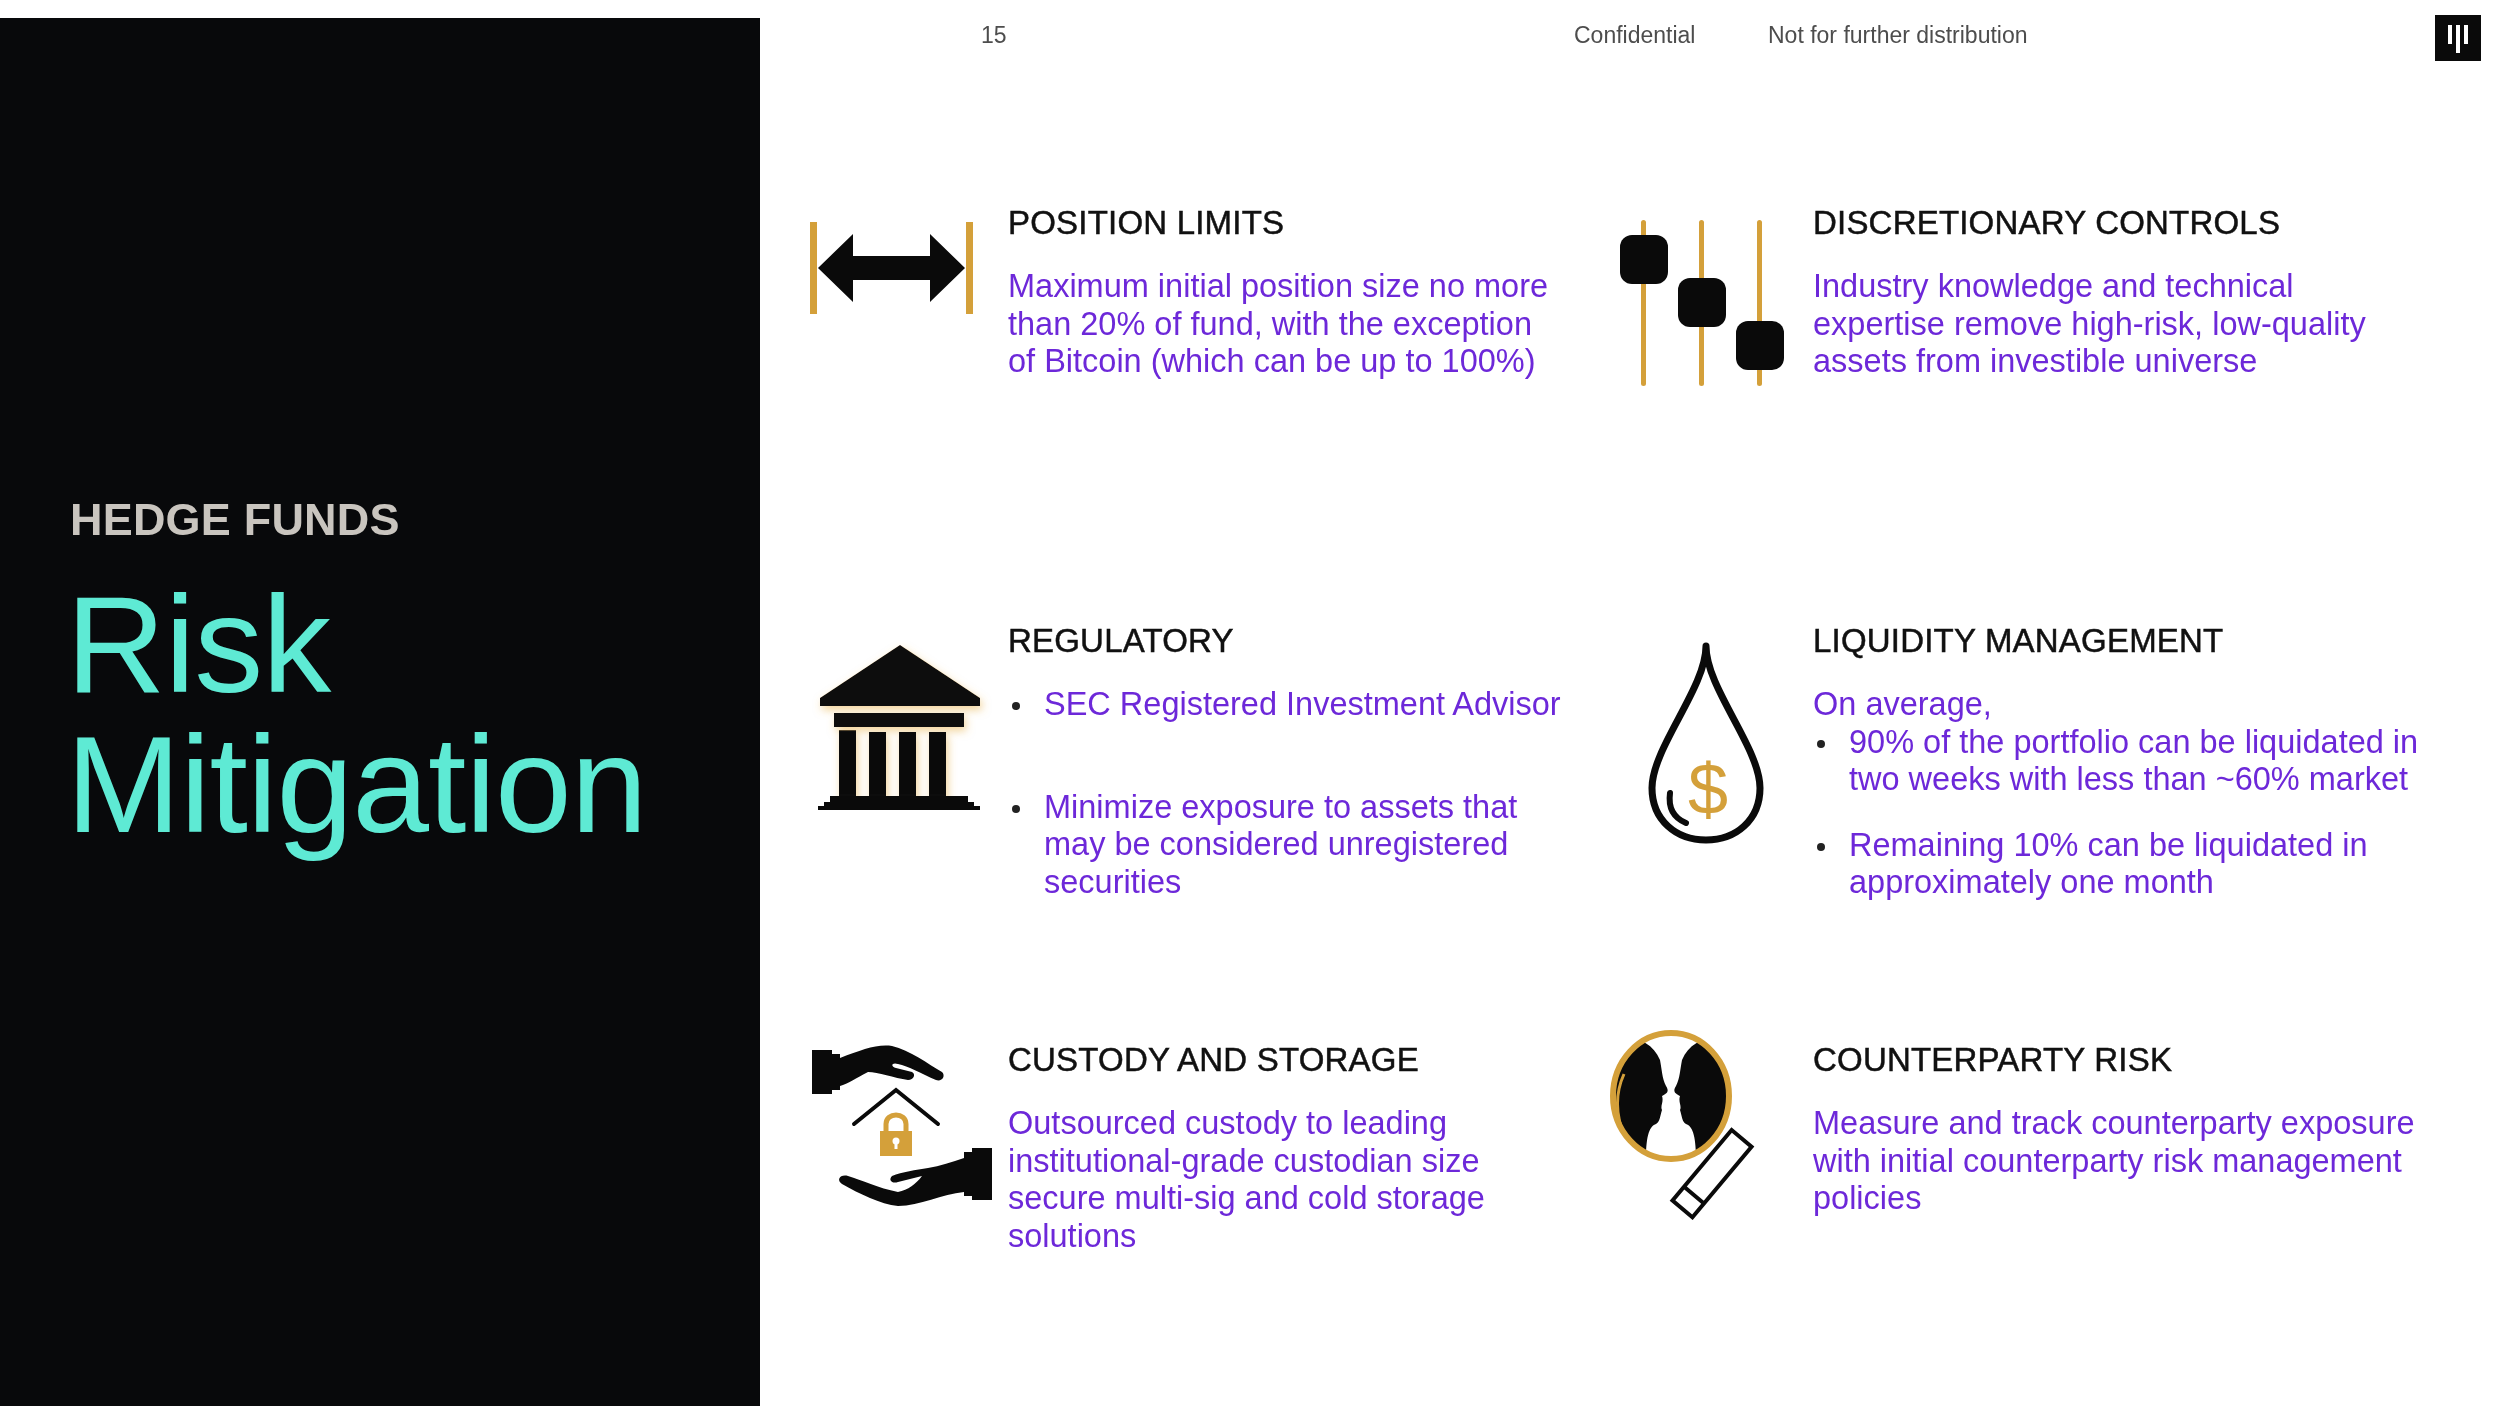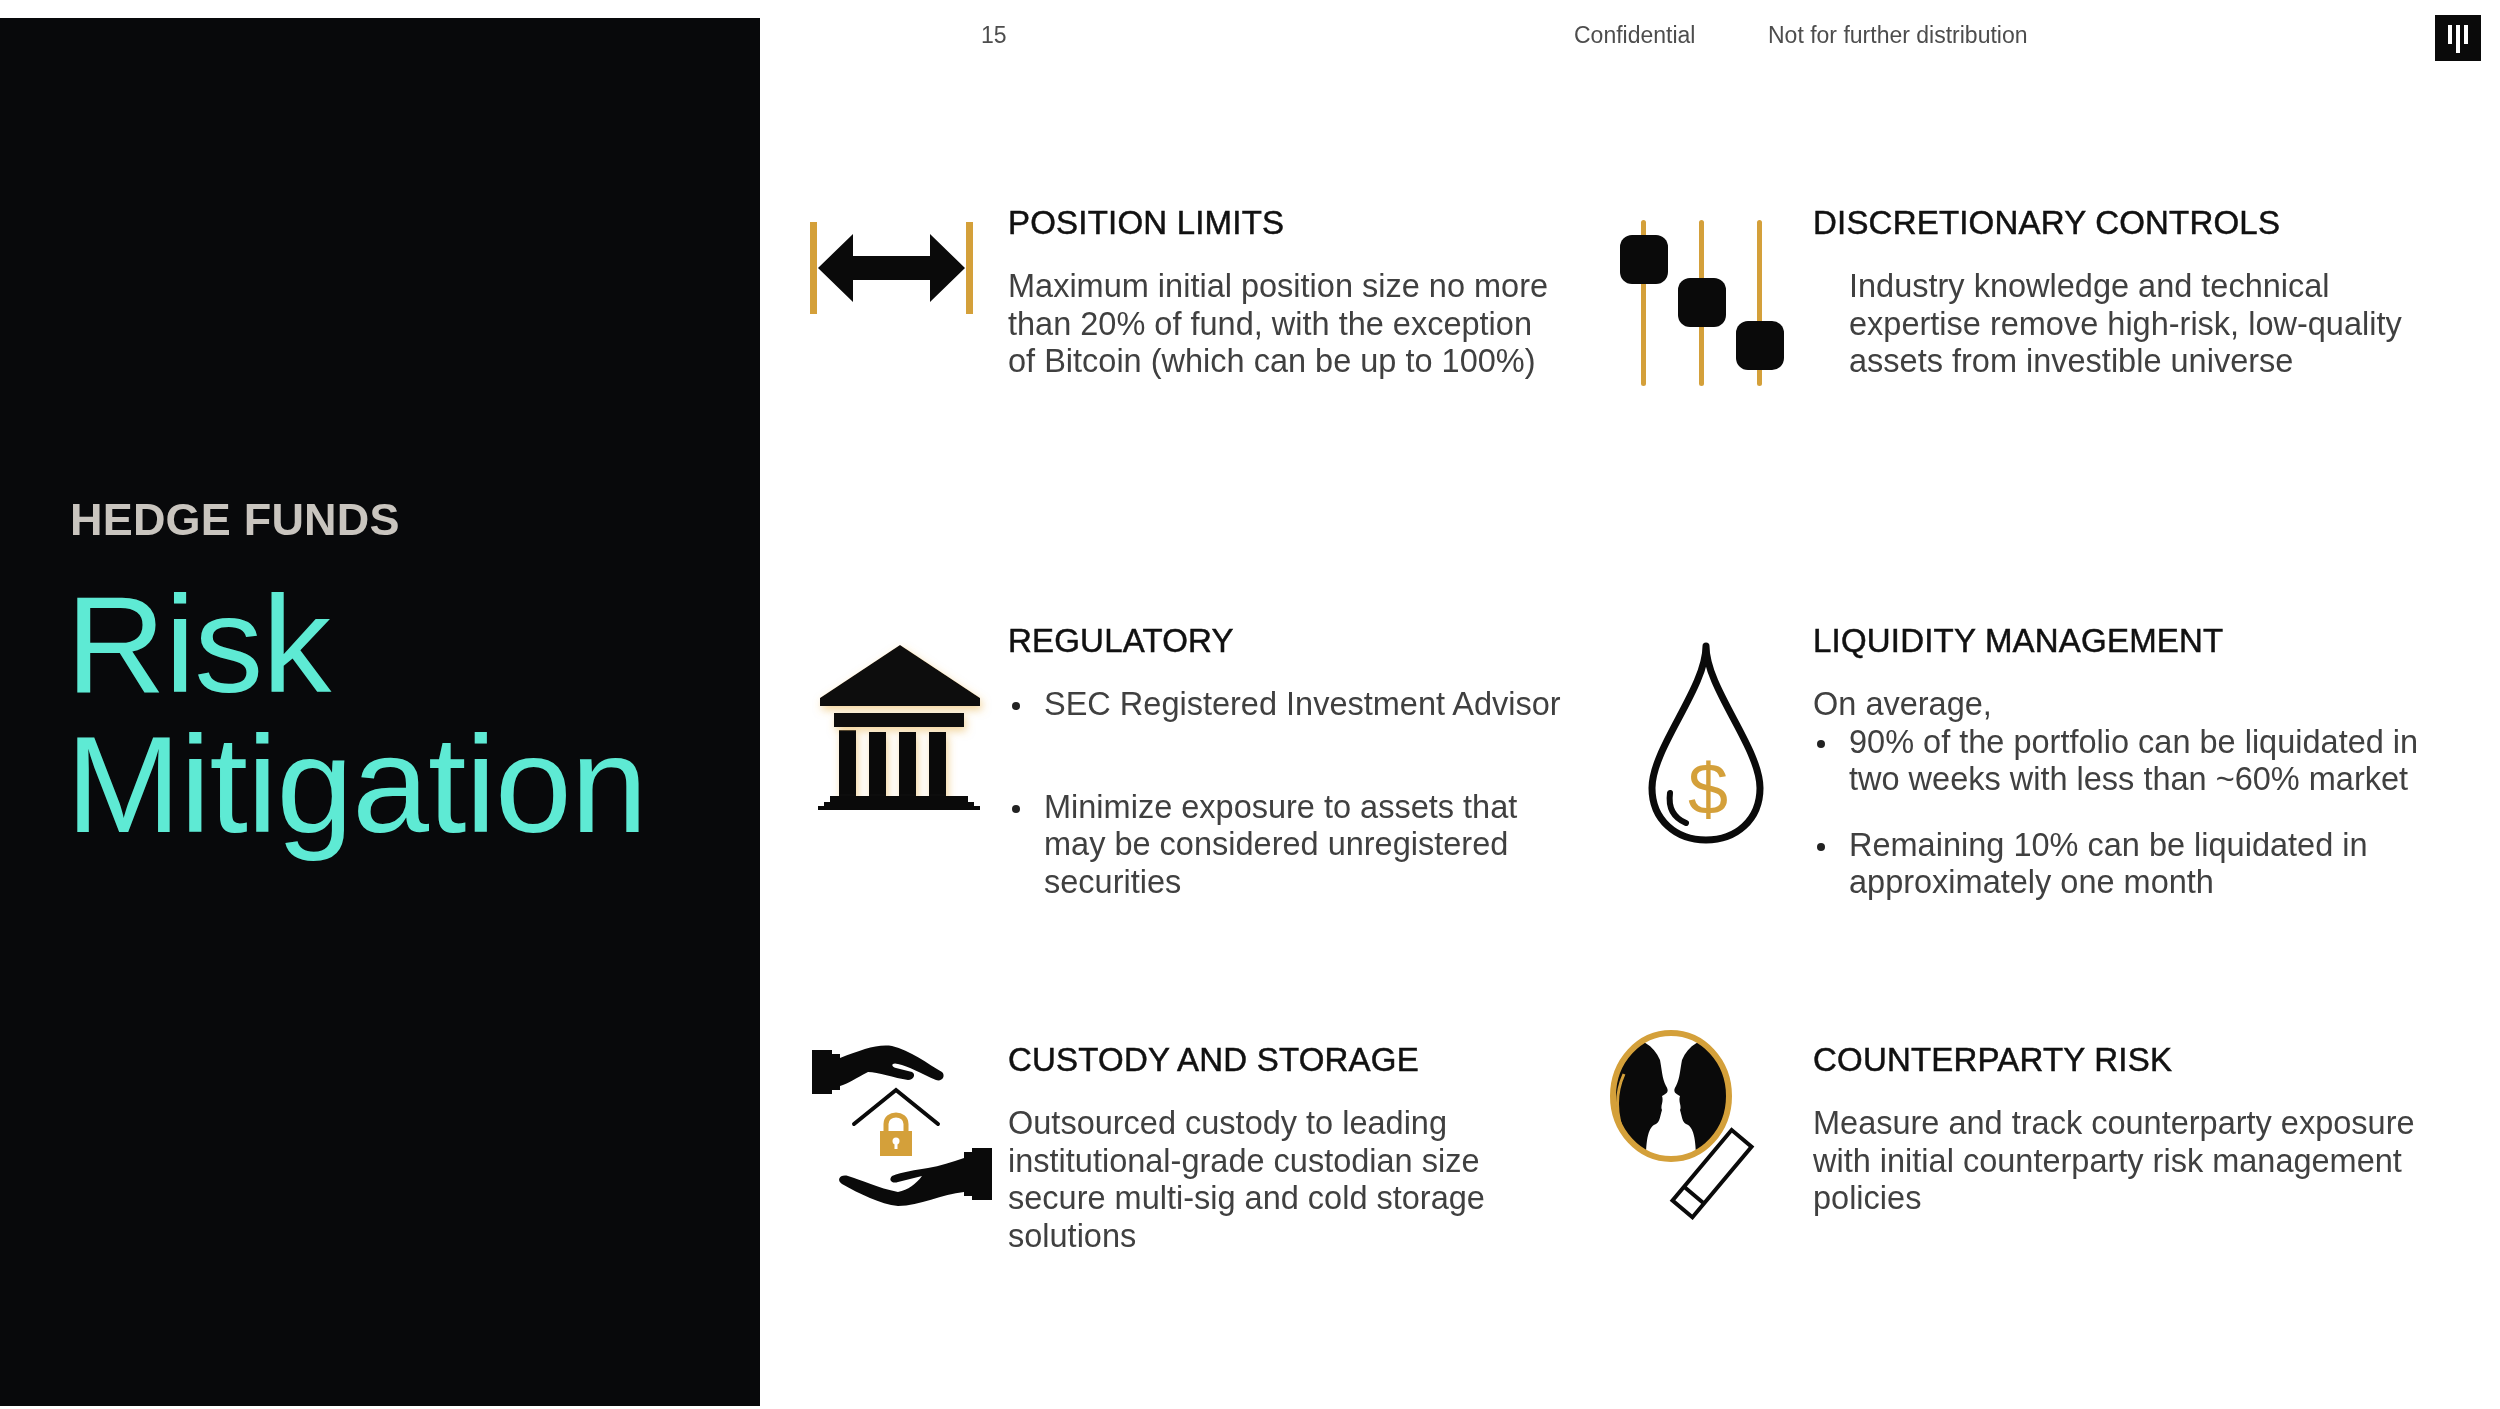--- a/index.html
+++ b/index.html
@@ -30,21 +30,21 @@
   .logo {
     position: absolute; left: 2435px; top: 15px; width: 46px; height: 46px; background: #0a0a0a;
   }
 
   .card-title {
     position: absolute; font-size: 33px; font-weight: normal; color: #111;
     white-space: nowrap; letter-spacing: 0.2px;
     -webkit-text-stroke: 0.5px #111;
   }
   .card-body {
-    position: absolute; font-size: 32.5px; line-height: 37.5px; color: #404040;
+    position: absolute; font-size: 32.5px; line-height: 37.5px; color: #6d28d9;
     font-weight: normal;
   }
   .card-body p { margin: 0; white-space: nowrap; }
   .bul { position: relative; padding-left: 36px; }
   .bul::before {
     content: ""; position: absolute; left: 4px; top: 16px; width: 8px; height: 8px;
     border-radius: 50%; background: #222;
   }
   .icon { position: absolute; }
 </style>
@@ -89,21 +89,21 @@
   <svg width="170" height="170" viewBox="0 0 170 170">
     <rect x="21" y="2" width="5" height="166" rx="2.5" fill="#d4a03a"></rect>
     <rect x="79" y="2" width="5" height="166" rx="2.5" fill="#d4a03a"></rect>
     <rect x="137" y="2" width="5" height="166" rx="2.5" fill="#d4a03a"></rect>
     <rect x="0" y="17" width="48" height="49" rx="12" fill="#0a0a0a"></rect>
     <rect x="58" y="60" width="48" height="49" rx="12" fill="#0a0a0a"></rect>
     <rect x="116" y="103" width="48" height="49" rx="12" fill="#0a0a0a"></rect>
   </svg>
 </div>
 <div class="card-title" style="left:1813px; top:204px;">DISCRETIONARY CONTROLS</div>
-<div class="card-body" style="left:1813px; top:268px;margin-left:36px;">
+<div class="card-body" style="left:1813px; top:268px;">
   <p>Industry knowledge and technical</p>
   <p>expertise remove high-risk, low-quality</p>
   <p>assets from investible  universe</p>
 </div>
 
 <div class="icon" style="left:812px; top:640px;">
   <svg width="180" height="170" viewBox="0 0 180 170">
     <defs>
       <filter id="glow" x="-20%" y="-20%" width="140%" height="140%">
         <feGaussianBlur in="SourceAlpha" stdDeviation="4"></feGaussianBlur>

